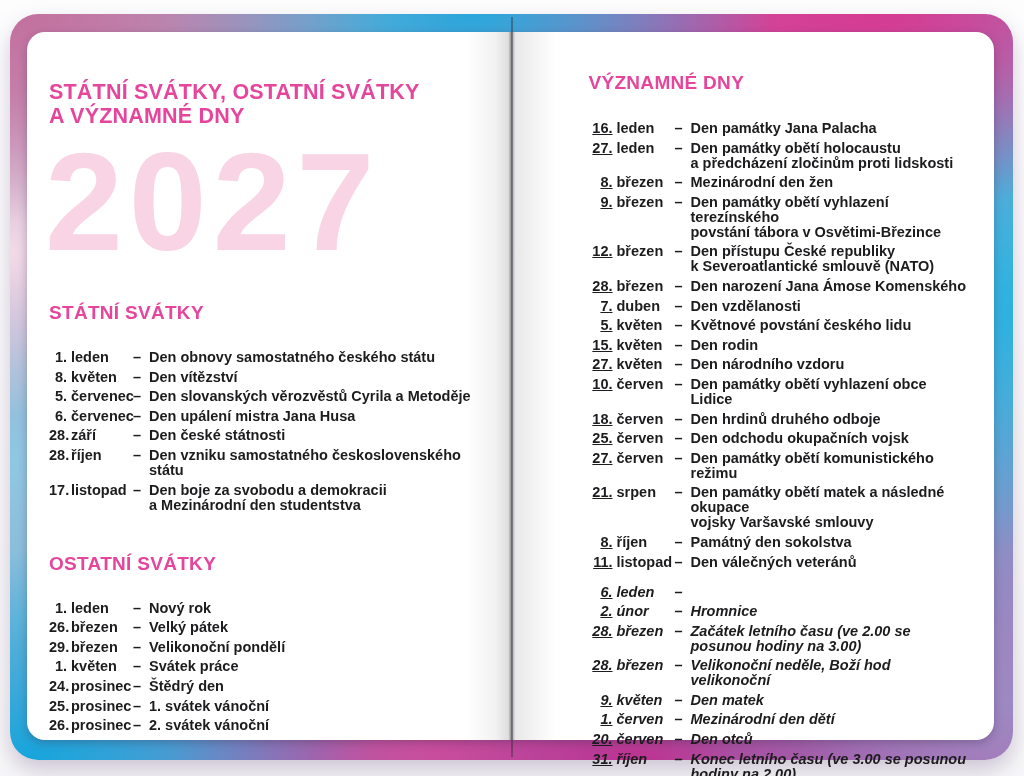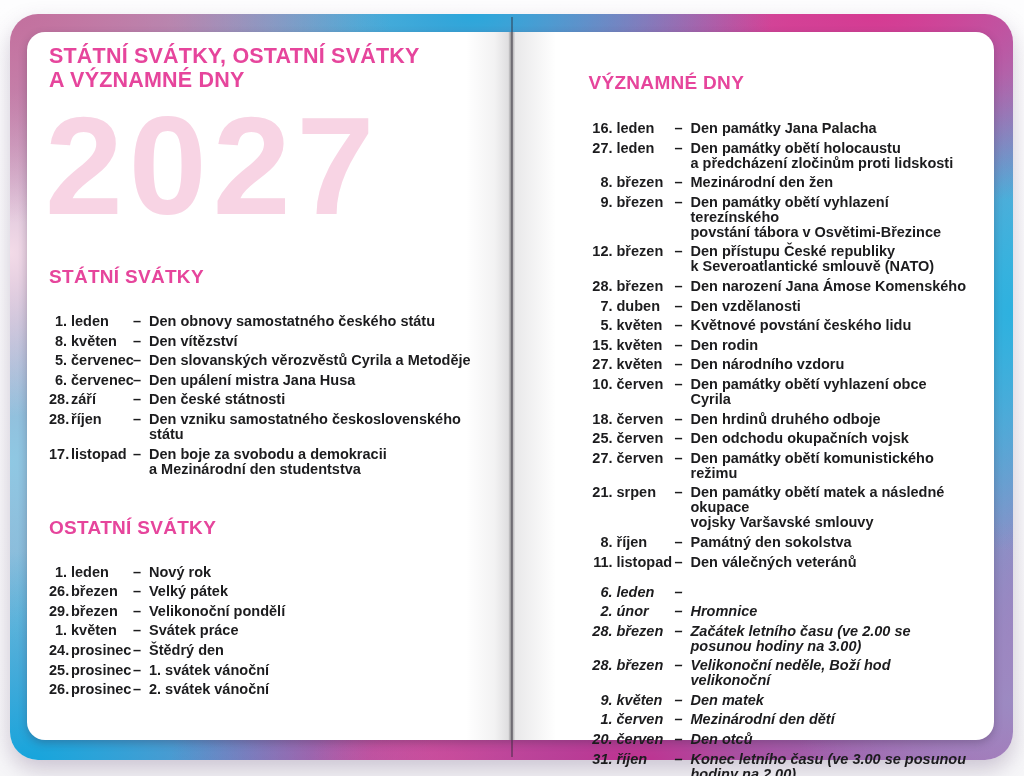--- a/index.html
+++ b/index.html
@@ -41,21 +41,21 @@
     background:linear-gradient(to right,
       rgba(0,0,0,0) 0%, rgba(40,35,45,0.06) 32%, rgba(40,35,45,0.15) 47%,
       rgba(18,16,22,0.45) 50%, rgba(40,35,45,0.10) 55%, rgba(0,0,0,0) 100%);
     pointer-events:none;
   }
   .spine-line{
     position:absolute;top:3px;bottom:3px;left:calc(50% - 1px);width:2px;
     background:rgba(45,40,52,0.42);pointer-events:none;
   }
   .page{position:absolute;top:0;bottom:0;box-sizing:border-box;}
-  .page-left{left:0;width:50%;padding:12px 30px 0 22px;}
+  .page-left{left:0;width:50%;padding:12px 30px 0 22px;margin-top:36px;}
   .page-right{left:50%;width:50%;padding:40px 24px 0 78px;}
 
   .page-title{
     color:var(--accent);font-weight:bold;font-size:21.5px;line-height:24px;
     letter-spacing:0.2px;
   }
   .year{
     color:var(--year-pink);font-weight:bold;font-size:140px;line-height:1;
     letter-spacing:6px;margin-top:4px;margin-left:-4px;white-space:nowrap;
   }
@@ -72,21 +72,21 @@
   .row{display:flex;align-items:flex-start;margin-bottom:4.6px;
     font-size:14.5px;font-weight:bold;line-height:15px;}
   .day{text-align:right;flex:none;}
   .month{flex:none;margin-left:4px;}
   .dash{flex:none;width:16px;}
   .lines{flex:1;}
   .lines div{line-height:15px;}
 
   .cols-left .day{width:18px;}
   .cols-left .month{width:62px;}
-  .cols-right .day{width:24px;}
+  .cols-right .day{width:24px;text-decoration:underline;}
   .cols-right .month{width:58px;}
 </style>
 </head>
 <body>
 
 <div class="book">
   <div class="pages">
 
     <div class="page page-left">
       <div class="page-title">
@@ -326,21 +326,21 @@
             <span class="lines">
               <div>Den národního vzdoru</div>
             </span>
           </div>
 
           <div class="row">
             <span class="day">10.</span>
             <span class="month">červen</span>
             <span class="dash">–</span>
             <span class="lines">
-              <div>Den památky obětí vyhlazení obce Cyrila</div>
+              <div>Den památky obětí vyhlazení obce Lidice</div>
             </span>
           </div>
 
           <div class="row">
             <span class="day">18.</span>
             <span class="month">červen</span>
             <span class="dash">–</span>
             <span class="lines">
               <div>Den hrdinů druhého odboje</div>
             </span>

